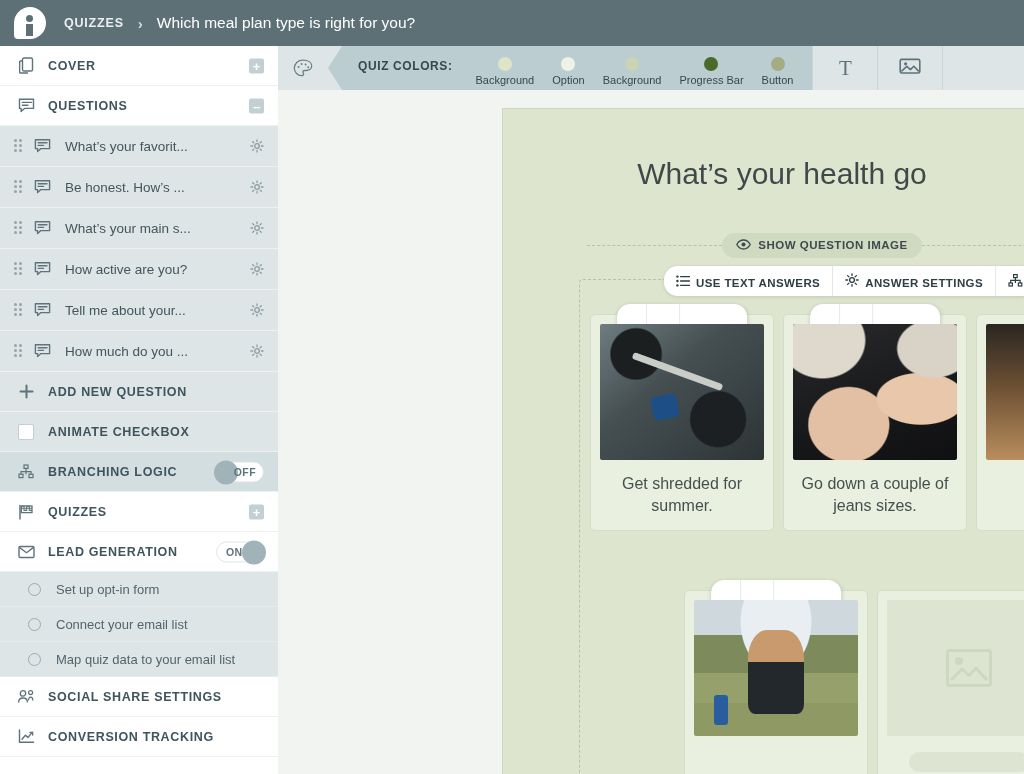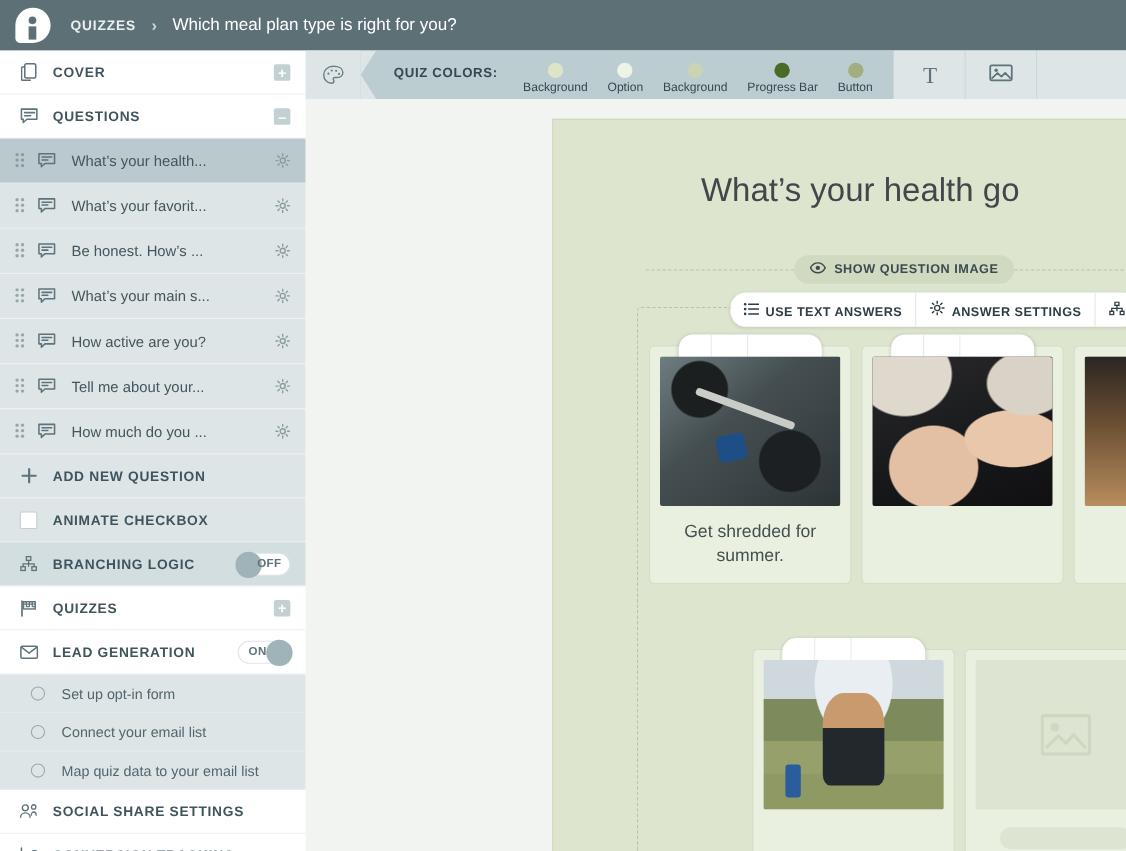--- a/index.html
+++ b/index.html
@@ -304,43 +304,20 @@
         <svg width="17" height="17" viewBox="0 0 17 17">
             <path d="M1.5 2.2h14v9.2h-9l-3.4 3v-3h-1.6z" fill="none" stroke="currentColor" stroke-width="1.4" stroke-linejoin="round"></path>
             <path d="M4.4 5.4h9M4.4 8.2h5.5" stroke="currentColor" stroke-width="1.4" stroke-linecap="round"></path>
           </svg>
       </span>
       <span class="lbl">QUESTIONS</span>
       <span class="plusbox">–</span>
     </div>
 
     <div id="qlist">
-        <div class="qitem active">
-          <span class="grip">
-            <i></i>
-            <i></i>
-            <i></i>
-            <i></i>
-            <i></i>
-            <i></i>
-          </span>
-          <span class="bub">
-            <svg width="17" height="16" viewBox="0 0 17 16">
-              <path d="M1.4 1.8h14.2v8.8H6.9l-3.3 3v-3H1.4z" fill="none" stroke="currentColor" stroke-width="1.4" stroke-linejoin="round"></path>
-              <path d="M4.2 4.8h8.8M4.2 7.4h5.3" stroke="currentColor" stroke-width="1.4" stroke-linecap="round"></path>
-            </svg>
-          </span>
-          <span class="qtxt">What’s your health...</span>
-          <span class="gear">
-            <svg width="14" height="14" viewBox="0 0 14 14">
-              <circle cx="7" cy="7" r="2.3" fill="none" stroke="currentColor" stroke-width="1.3"></circle>
-              <path d="M7 .9v1.7M7 11.4v1.7M.9 7h1.7M11.4 7h1.7M2.7 2.7l1.2 1.2M10.1 10.1l1.2 1.2M11.3 2.7l-1.2 1.2M3.9 10.1l-1.2 1.2" stroke="currentColor" stroke-width="1.3" stroke-linecap="round"></path>
-            </svg>
-          </span>
-        </div>
         <div class="qitem">
           <span class="grip">
             <i></i>
             <i></i>
             <i></i>
             <i></i>
             <i></i>
             <i></i>
           </span>
           <span class="bub">
@@ -740,20 +717,21 @@
                       <circle cx="4.3" cy="4.3" r="1.1" fill="currentColor"></circle>
                       <path d="M1.6 9.6l3.5-3.2 2.3 2 2.2-2.2 3.2 3.4" fill="none" stroke="currentColor" stroke-width="1.4" stroke-linejoin="round"></path>
                     </svg>
                 </span>
                 <span>EDIT</span>
               </span>
             </div>
             <div class="cardimg">
                 <div class="ph2"></div>
               </div>
+            <div class="cardlabel">Go down a couple of jeans sizes.</div>
           </div>
 
           <div class="card">
             <div class="cardimg">
                 <div class="ph3"></div>
               </div>
             <div class="cardlabel"></div>
           </div>
         </div>
 

